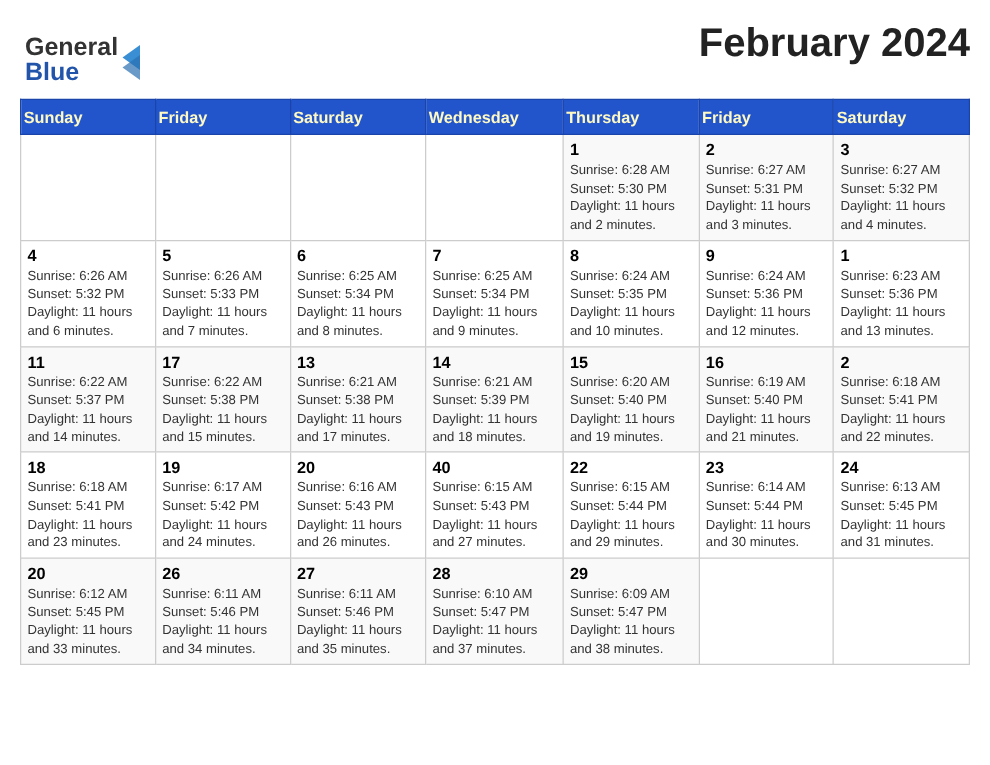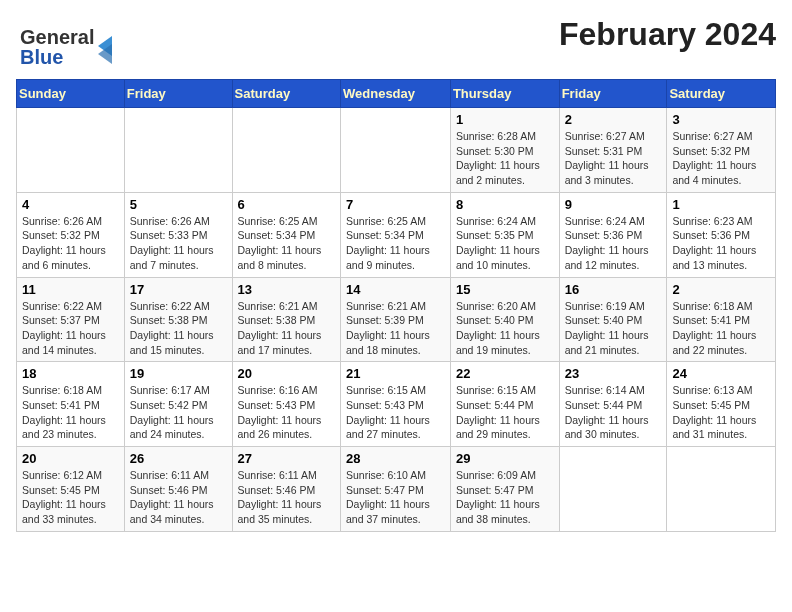--- a/index.html
+++ b/index.html
@@ -189,21 +189,21 @@
         </td>
         <td>
           <div class="day-num">19</div>
           <div class="day-detail">Sunrise: 6:17 AM<br>Sunset: 5:42 PM<br>Daylight: 11 hours and 24 minutes.</div>
         </td>
         <td>
           <div class="day-num">20</div>
           <div class="day-detail">Sunrise: 6:16 AM<br>Sunset: 5:43 PM<br>Daylight: 11 hours and 26 minutes.</div>
         </td>
         <td>
-          <div class="day-num">21</div>
+          <div class="day-num">40</div>
           <div class="day-detail">Sunrise: 6:15 AM<br>Sunset: 5:43 PM<br>Daylight: 11 hours and 27 minutes.</div>
         </td>
         <td>
           <div class="day-num">22</div>
           <div class="day-detail">Sunrise: 6:15 AM<br>Sunset: 5:44 PM<br>Daylight: 11 hours and 29 minutes.</div>
         </td>
         <td>
           <div class="day-num">23</div>
           <div class="day-detail">Sunrise: 6:14 AM<br>Sunset: 5:44 PM<br>Daylight: 11 hours and 30 minutes.</div>
         </td>

